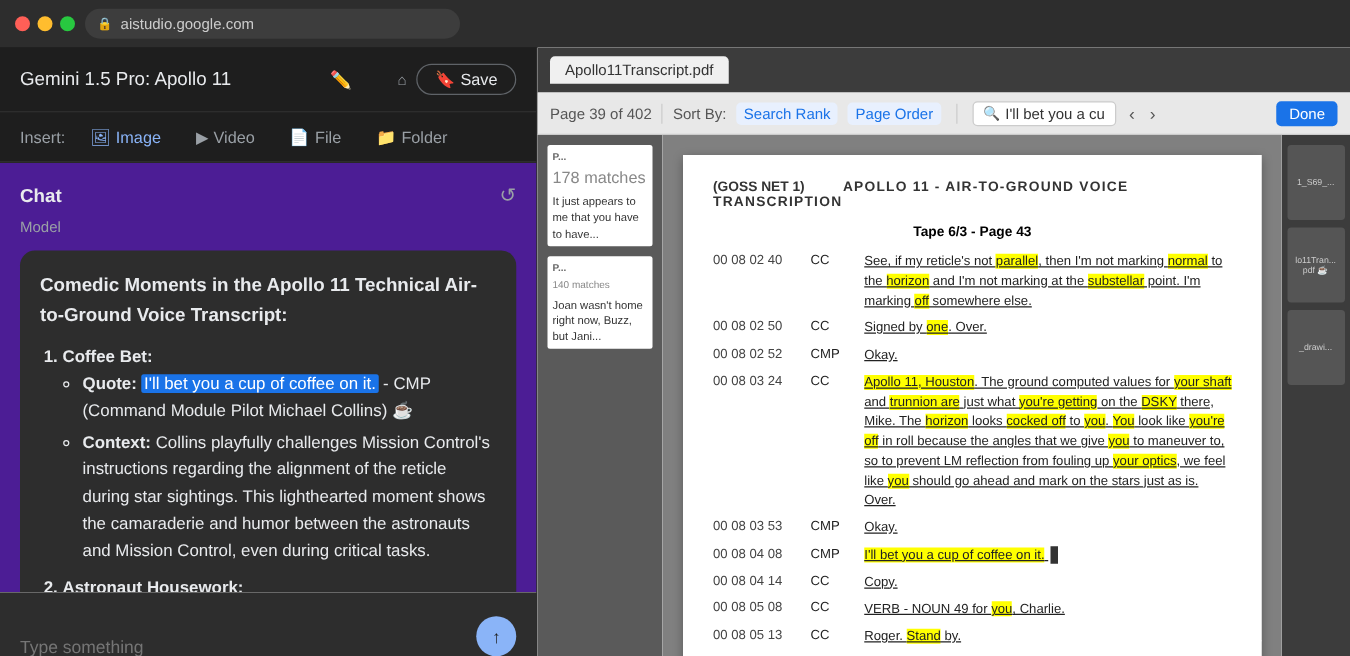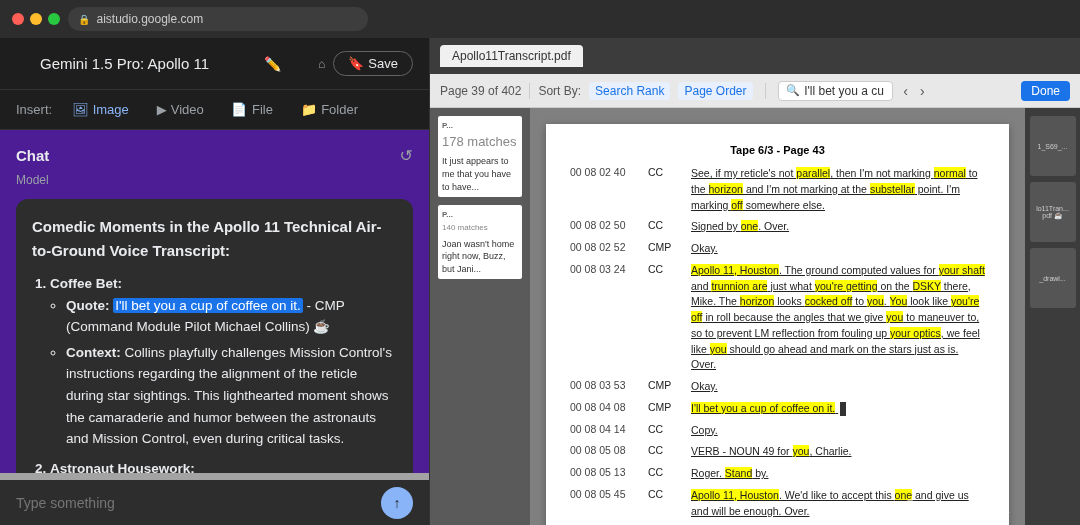--- a/index.html
+++ b/index.html
@@ -79,21 +79,20 @@
       align-items: center;
       padding: 0 16px;
       border-bottom: 1px solid #333;
       gap: 8px;
     }
     .gemini-title {
       color: #e8eaed;
       font-size: 15px;
       font-weight: 500;
       flex: 1;
-      margin-left: 24px;
     }
     .pencil-icon {
       color: #9aa0a6;
       font-size: 14px;
       cursor: pointer;
     }
     .save-btn {
       display: flex;
       align-items: center;
       gap: 4px;
@@ -190,23 +189,23 @@
 
     .chat-header-row {
       display: flex;
       align-items: center;
       margin-bottom: 8px;
     }
 
     .chat-input-bar {
       height: 52px;
       background: #2d2d2d;
-      border-top: 7px solid #a3a3a3;
-      display: flex;
-      align-items: center;
+      border-top: 1px solid #a3a3a3;
+      display: flex;
+      align-items: flex-end;
       padding: 0 16px;
       gap: 8px;
     }
     .chat-input {
       flex: 1;
       background: transparent;
       border: none;
       outline: none;
       color: #9aa0a6;
       font-size: 14px;
@@ -580,20 +579,25 @@
         <div class="pdf-thumb">
           <div class="thumb-label">P...</div>
           <div style="font-size:8px; color:#888;">140 matches</div>
           <div style="margin-top:4px;">Joan wasn't home right now, Buzz, but Jani...</div>
         </div>
       </div>
 
       <div class="pdf-main">
         <div class="pdf-page">
 
+          <div class="pdf-page-header">
+            <span>(GOSS NET 1)</span>
+            &nbsp;&nbsp;&nbsp;&nbsp;&nbsp;&nbsp;&nbsp;&nbsp;
+            <span style="font-weight:700; letter-spacing:1px;">APOLLO 11 - AIR-TO-GROUND VOICE TRANSCRIPTION</span>
+          </div>
 
           <div class="pdf-tape-heading">Tape 6/3 - Page 43</div>
 
           <div class="pdf-row">
             <span class="pdf-time">00 08 02 40</span>
             <span class="pdf-speaker">CC</span>
             <span class="pdf-text">
               See, if my reticle's not <span class="hl-yellow">parallel</span>, then I'm not marking <span class="hl-yellow">normal</span> to the <span class="hl-yellow">horizon</span> and I'm not marking at the <span class="hl-yellow">substellar</span> point. I'm marking <span class="hl-yellow">off</span> somewhere else.
             </span>
           </div>

